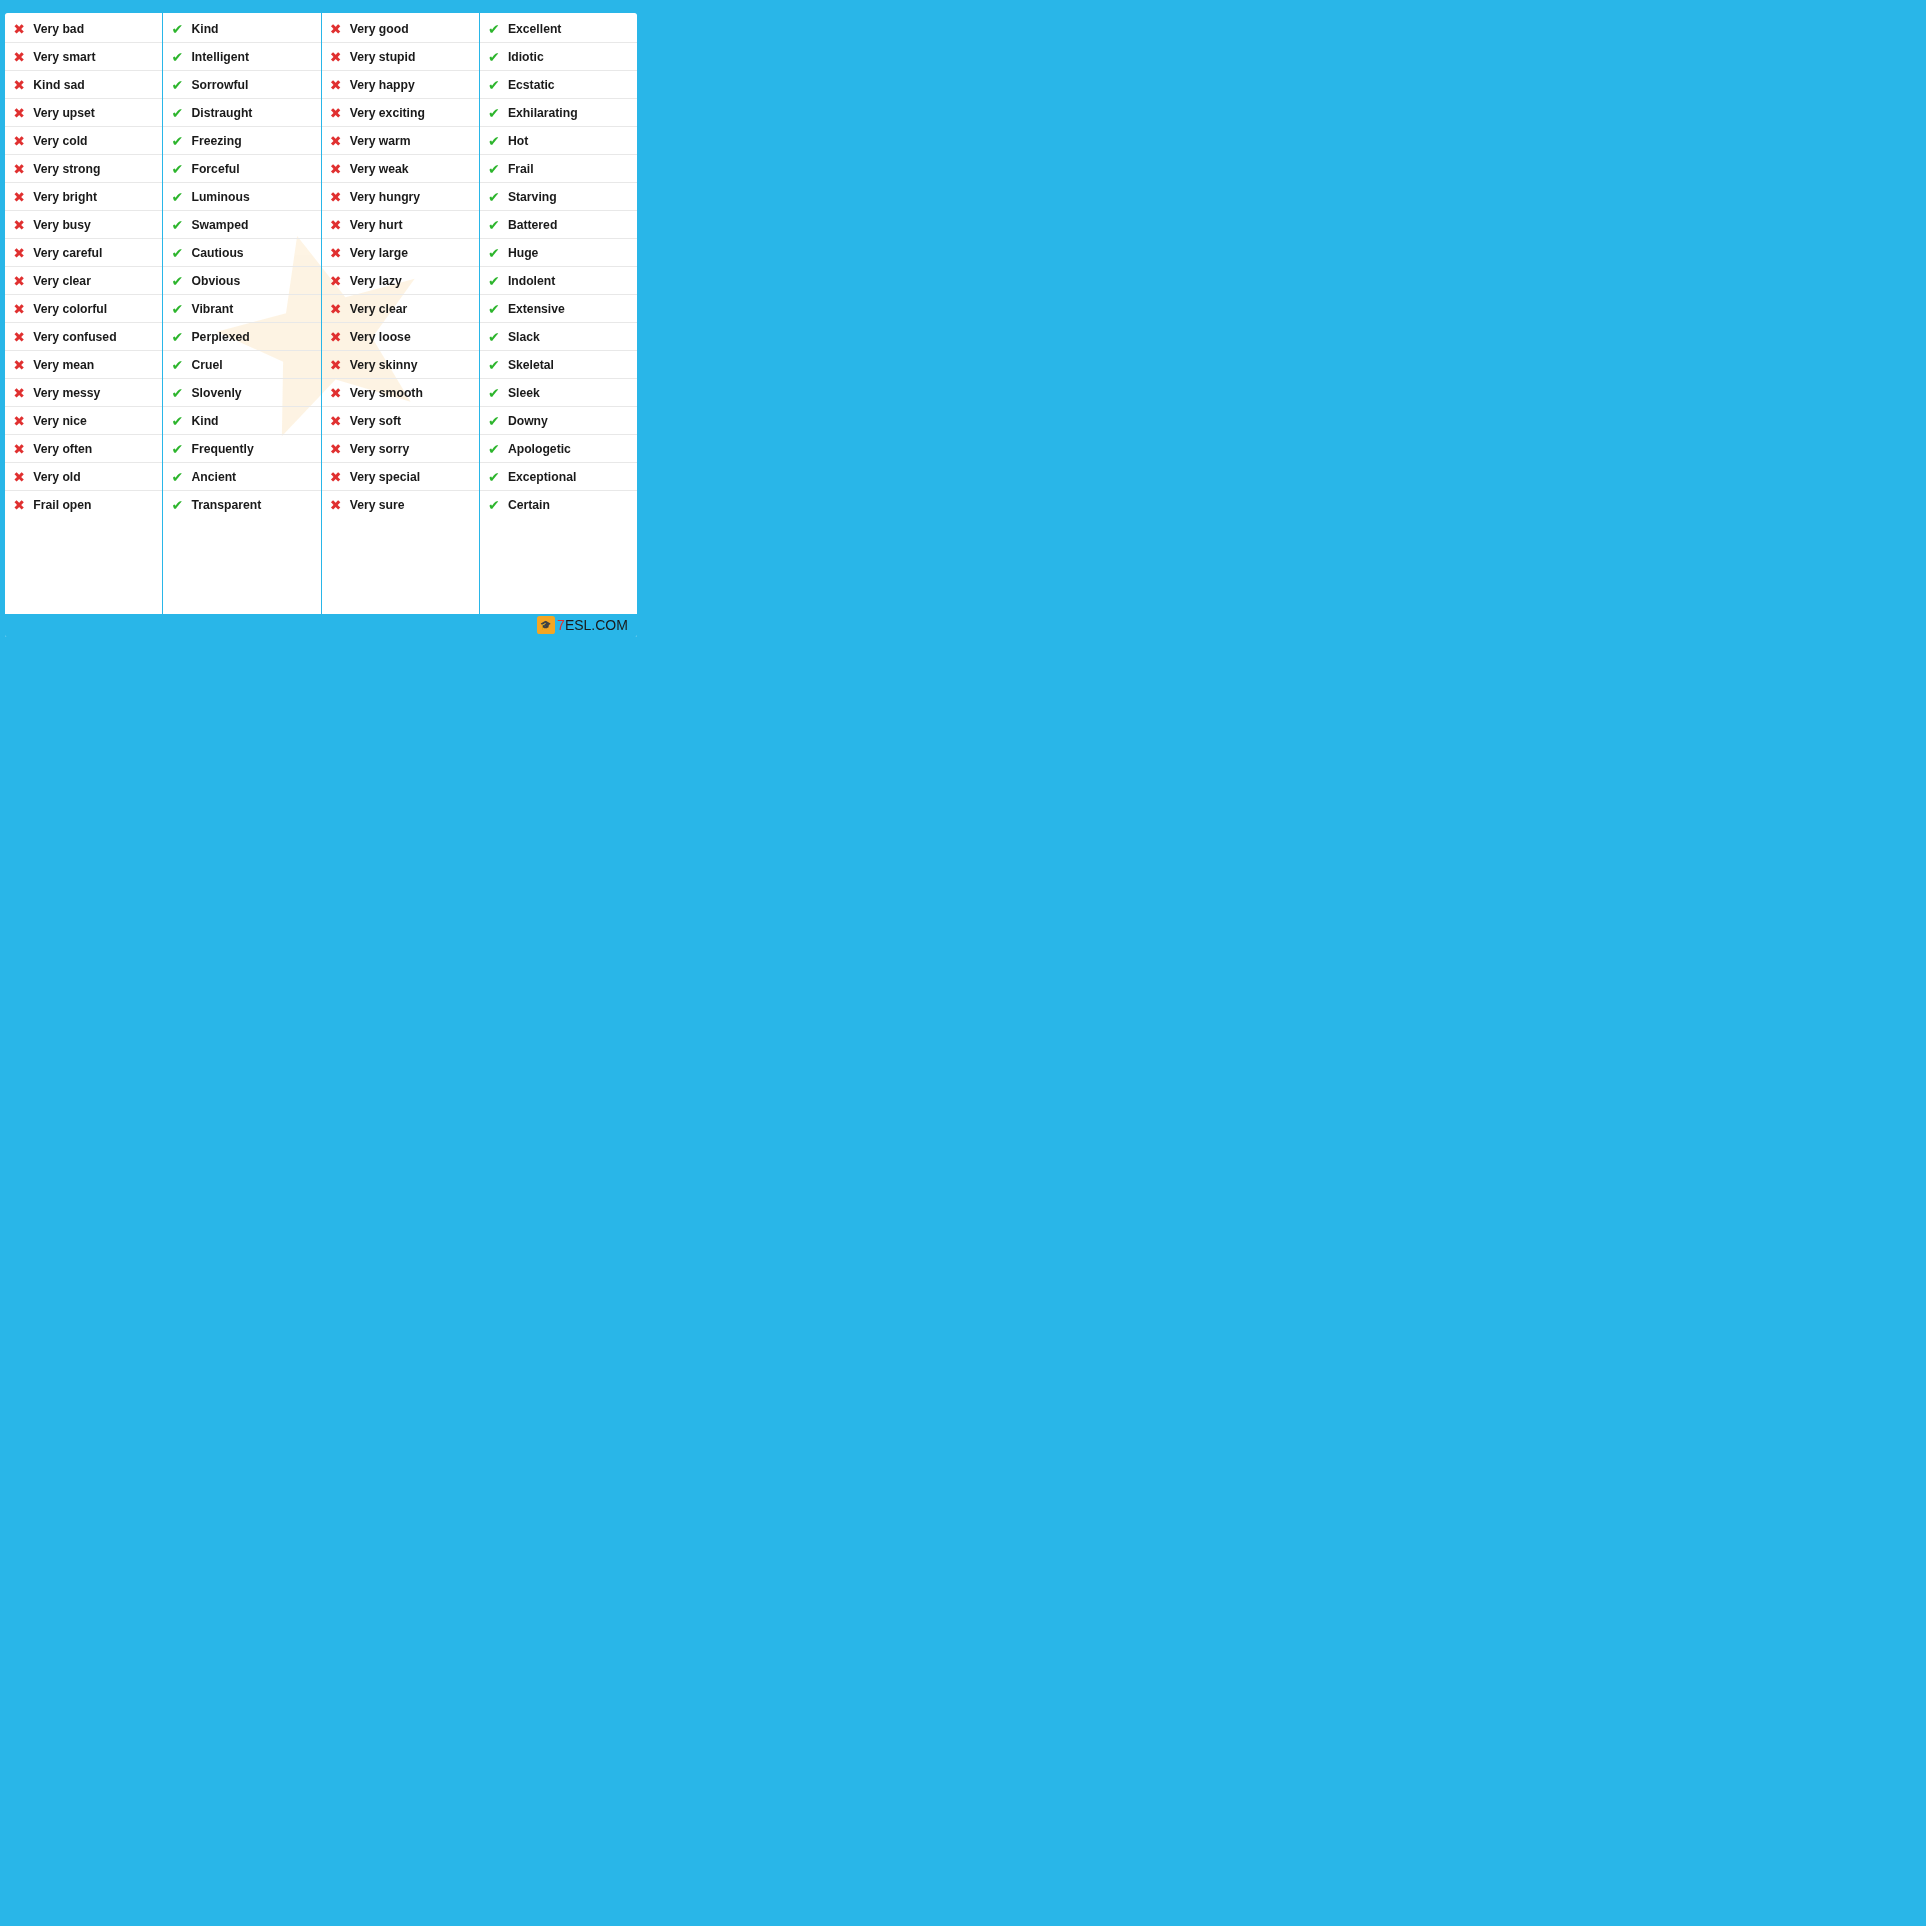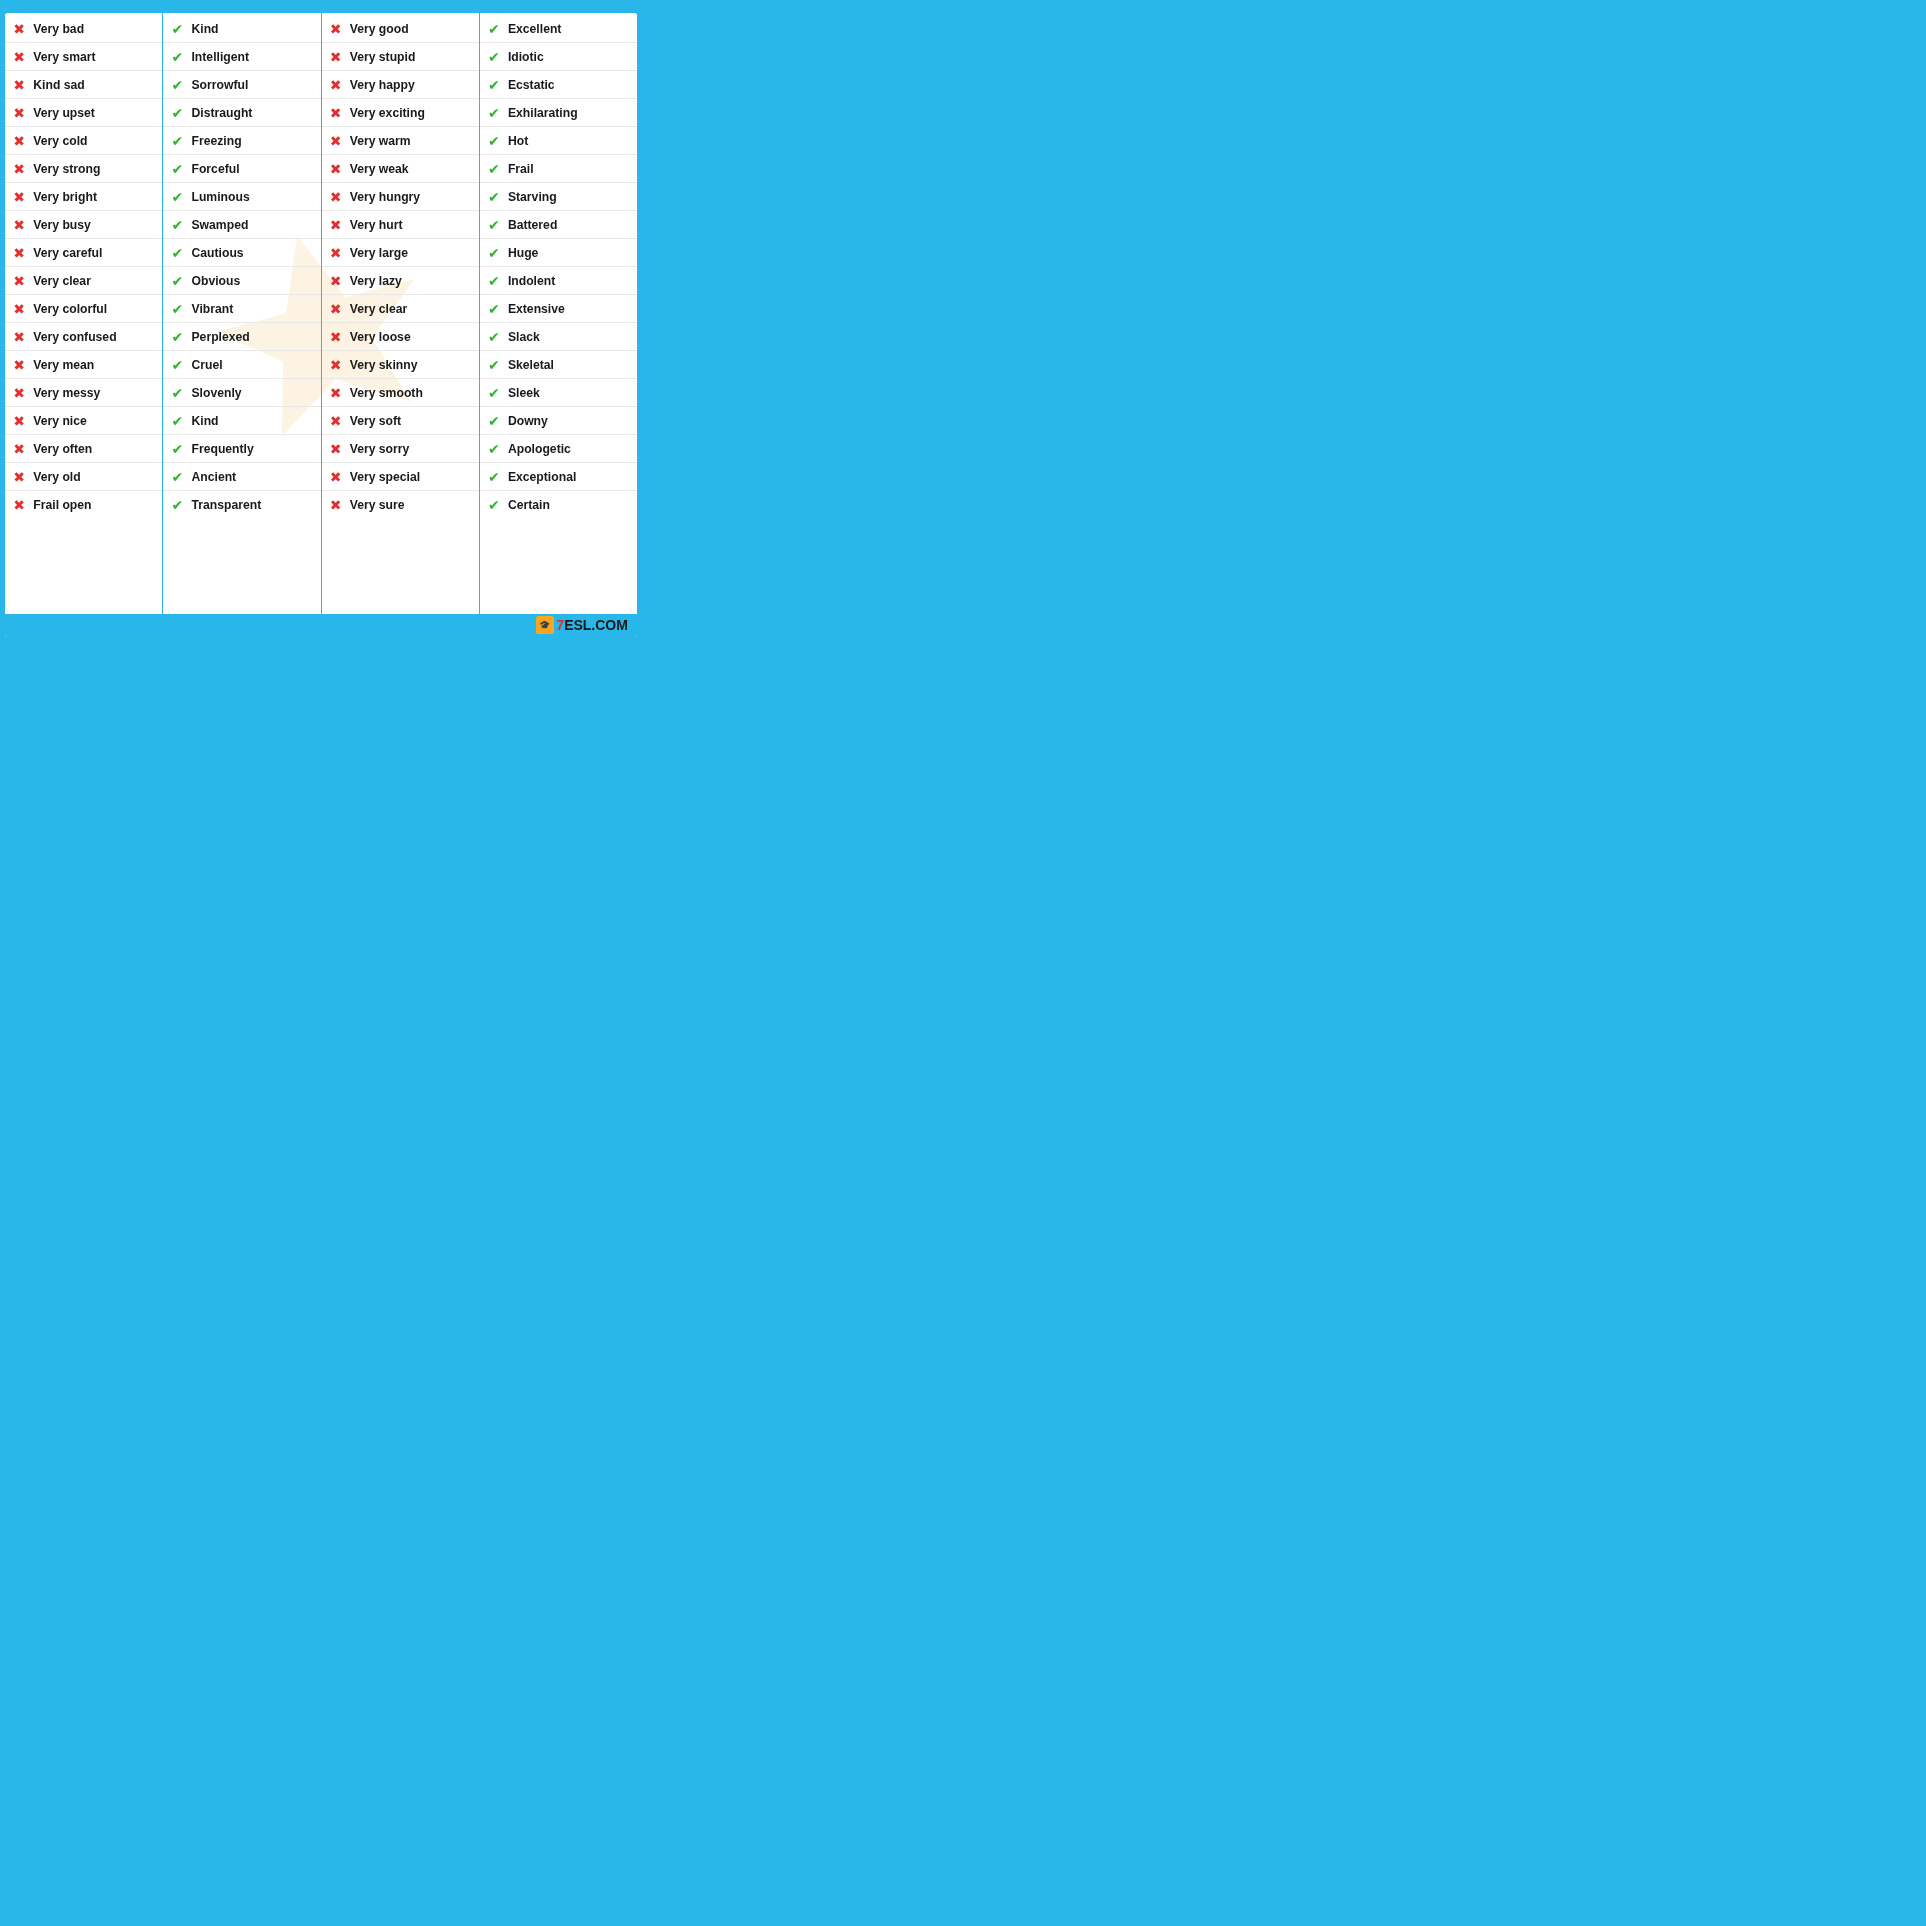--- a/index.html
+++ b/index.html
@@ -134,21 +134,21 @@
       display: flex;
       align-items: center;
       justify-content: center;
       font-size: 9px;
       font-weight: 900;
       color: #1a1a1a;
     }
 
     .logo-text {
       font-size: 14px;
-      font-weight: 700;
+      font-weight: 400;
       color: #1a1a1a;
       letter-spacing: 0;
     }
 
     .logo-text span {
       color: #e03030;
     }
   </style>
 </head>
 <body>

